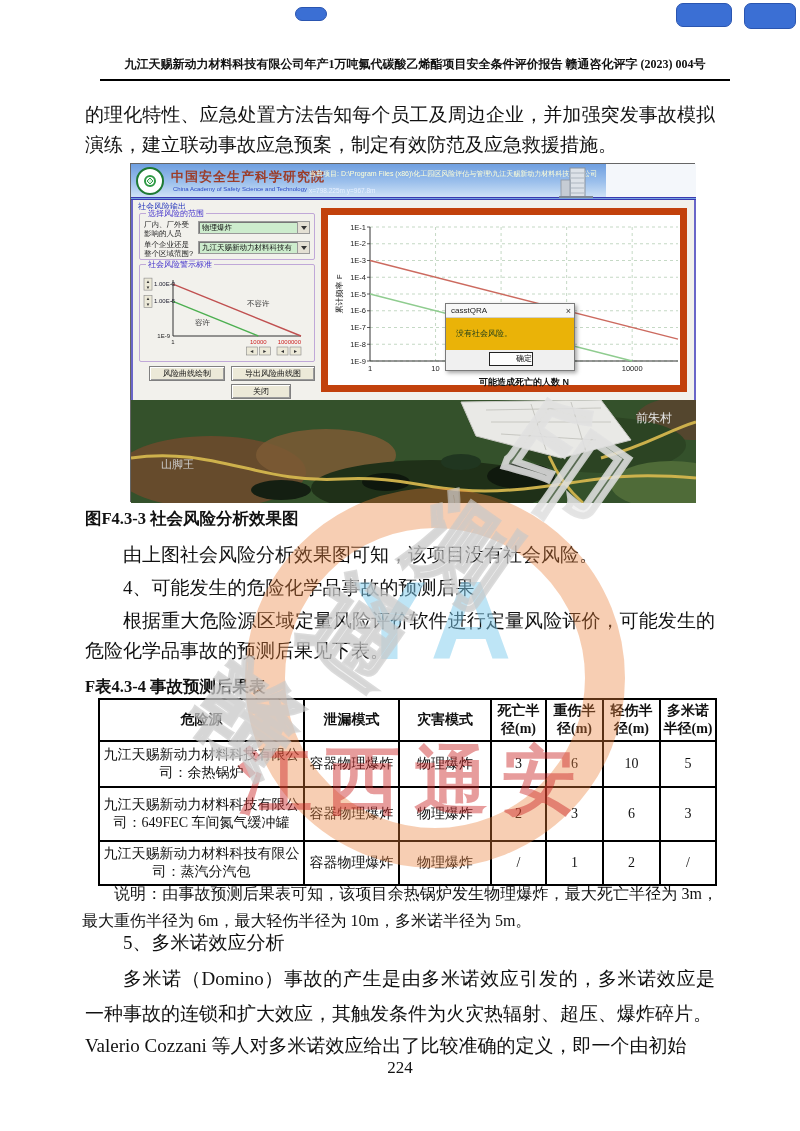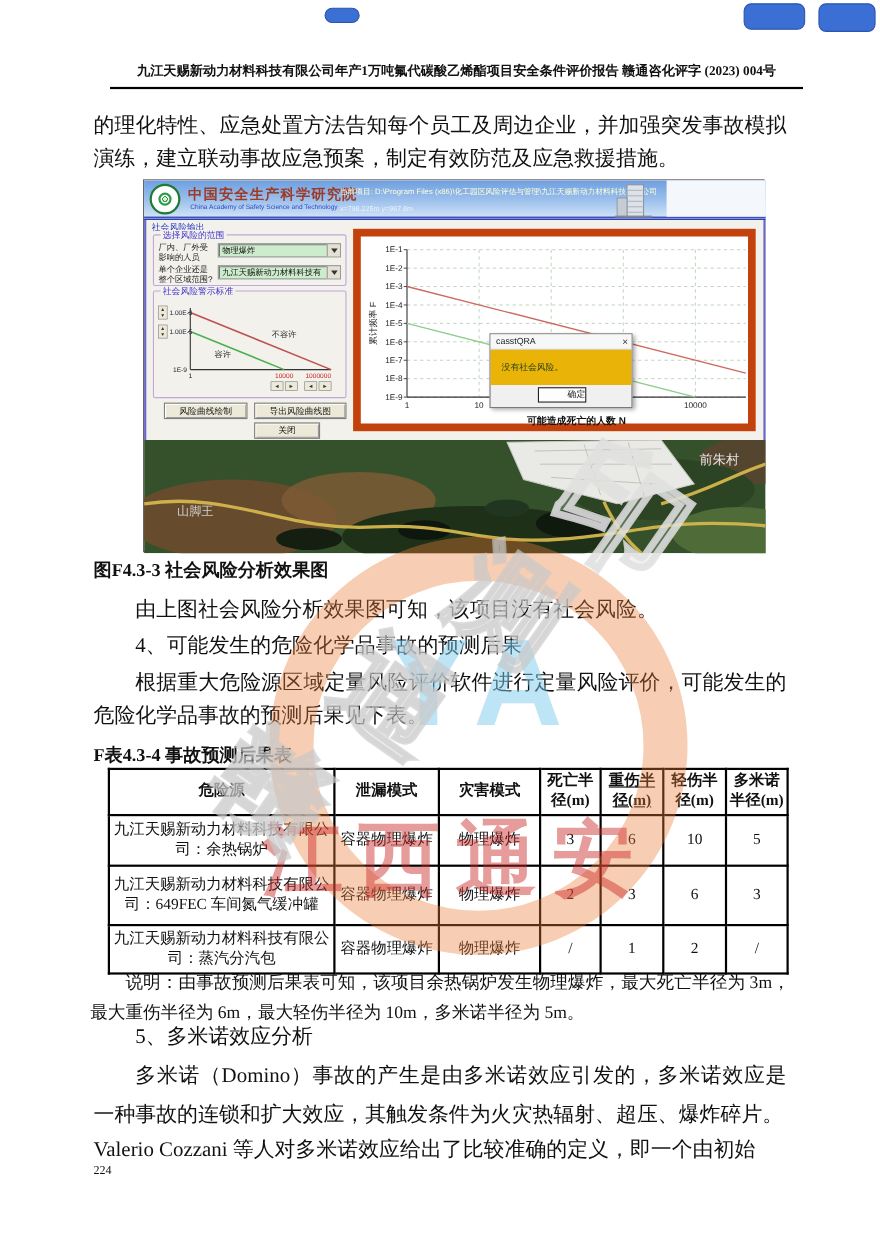--- a/index.html
+++ b/index.html
@@ -74,30 +74,30 @@
   .map { position:absolute; left:0; top:236px; width:565px; height:103px; }
 
   
   .rtable { position:absolute; left:98px; top:698px; width:617px; border-collapse:collapse;
     table-layout:fixed; font-size:14px; color:#111; }
   .rtable th, .rtable td { border:2px solid #000; text-align:center; vertical-align:middle;
     padding:2px 2px; line-height:18px; }
   .rtable th { font-weight:bold; height:36px; }
   .rtable th:nth-child(1){ width:205px; } .rtable th:nth-child(2){ width:95px; }
   .rtable th:nth-child(3){ width:92px; } .rtable th:nth-child(4){ width:55px; }
-  .rtable th:nth-child(5){ width:57px;text-decoration:underline; } .rtable th:nth-child(6){ width:57px; }
+  .rtable th:nth-child(5){ width:57px; } .rtable th:nth-child(6){ width:57px; }
   .rtable th:nth-child(7){ width:56px; }
   .rtable tbody tr:nth-child(1) td { height:46px; }
   .rtable tbody tr:nth-child(2) td { height:54px; }
   .rtable tbody tr:nth-child(3) td { height:44px; }
 
   .note { position:absolute; left:82px; top:880px; width:636px; font-size:16px; line-height:27px;
     color:#111; text-align:justify; text-indent:2em; }
-  .pagenum { position:absolute; left:85px; top:1058px; width:630px; text-align:left;
-    font-size:11px; color:#111; }
+  .pagenum { position:absolute; left:85px; top:1058px; width:630px; text-align:center;
+    font-size:17px; color:#111; }
 
   
   .wm { position:absolute; pointer-events:none; z-index:6; }
   .wm-ring { left:245px; top:488px; width:380px; height:380px; border-radius:50%;
     border:40px solid rgba(233,125,55,0.38); }
   .wm-ya { left:352px; top:556px; font-size:112px; font-weight:bold; letter-spacing:14px;
     color:rgba(125,203,238,0.5); font-family:"Liberation Sans",sans-serif; }
   .wm-red { left:238px; top:732px; font-size:74px; font-weight:bold; letter-spacing:14px;
     color:rgba(201,36,36,0.45); white-space:nowrap; }
   .wm-seal { font-size:100px; font-weight:bold; color:rgba(205,205,205,0.28);

